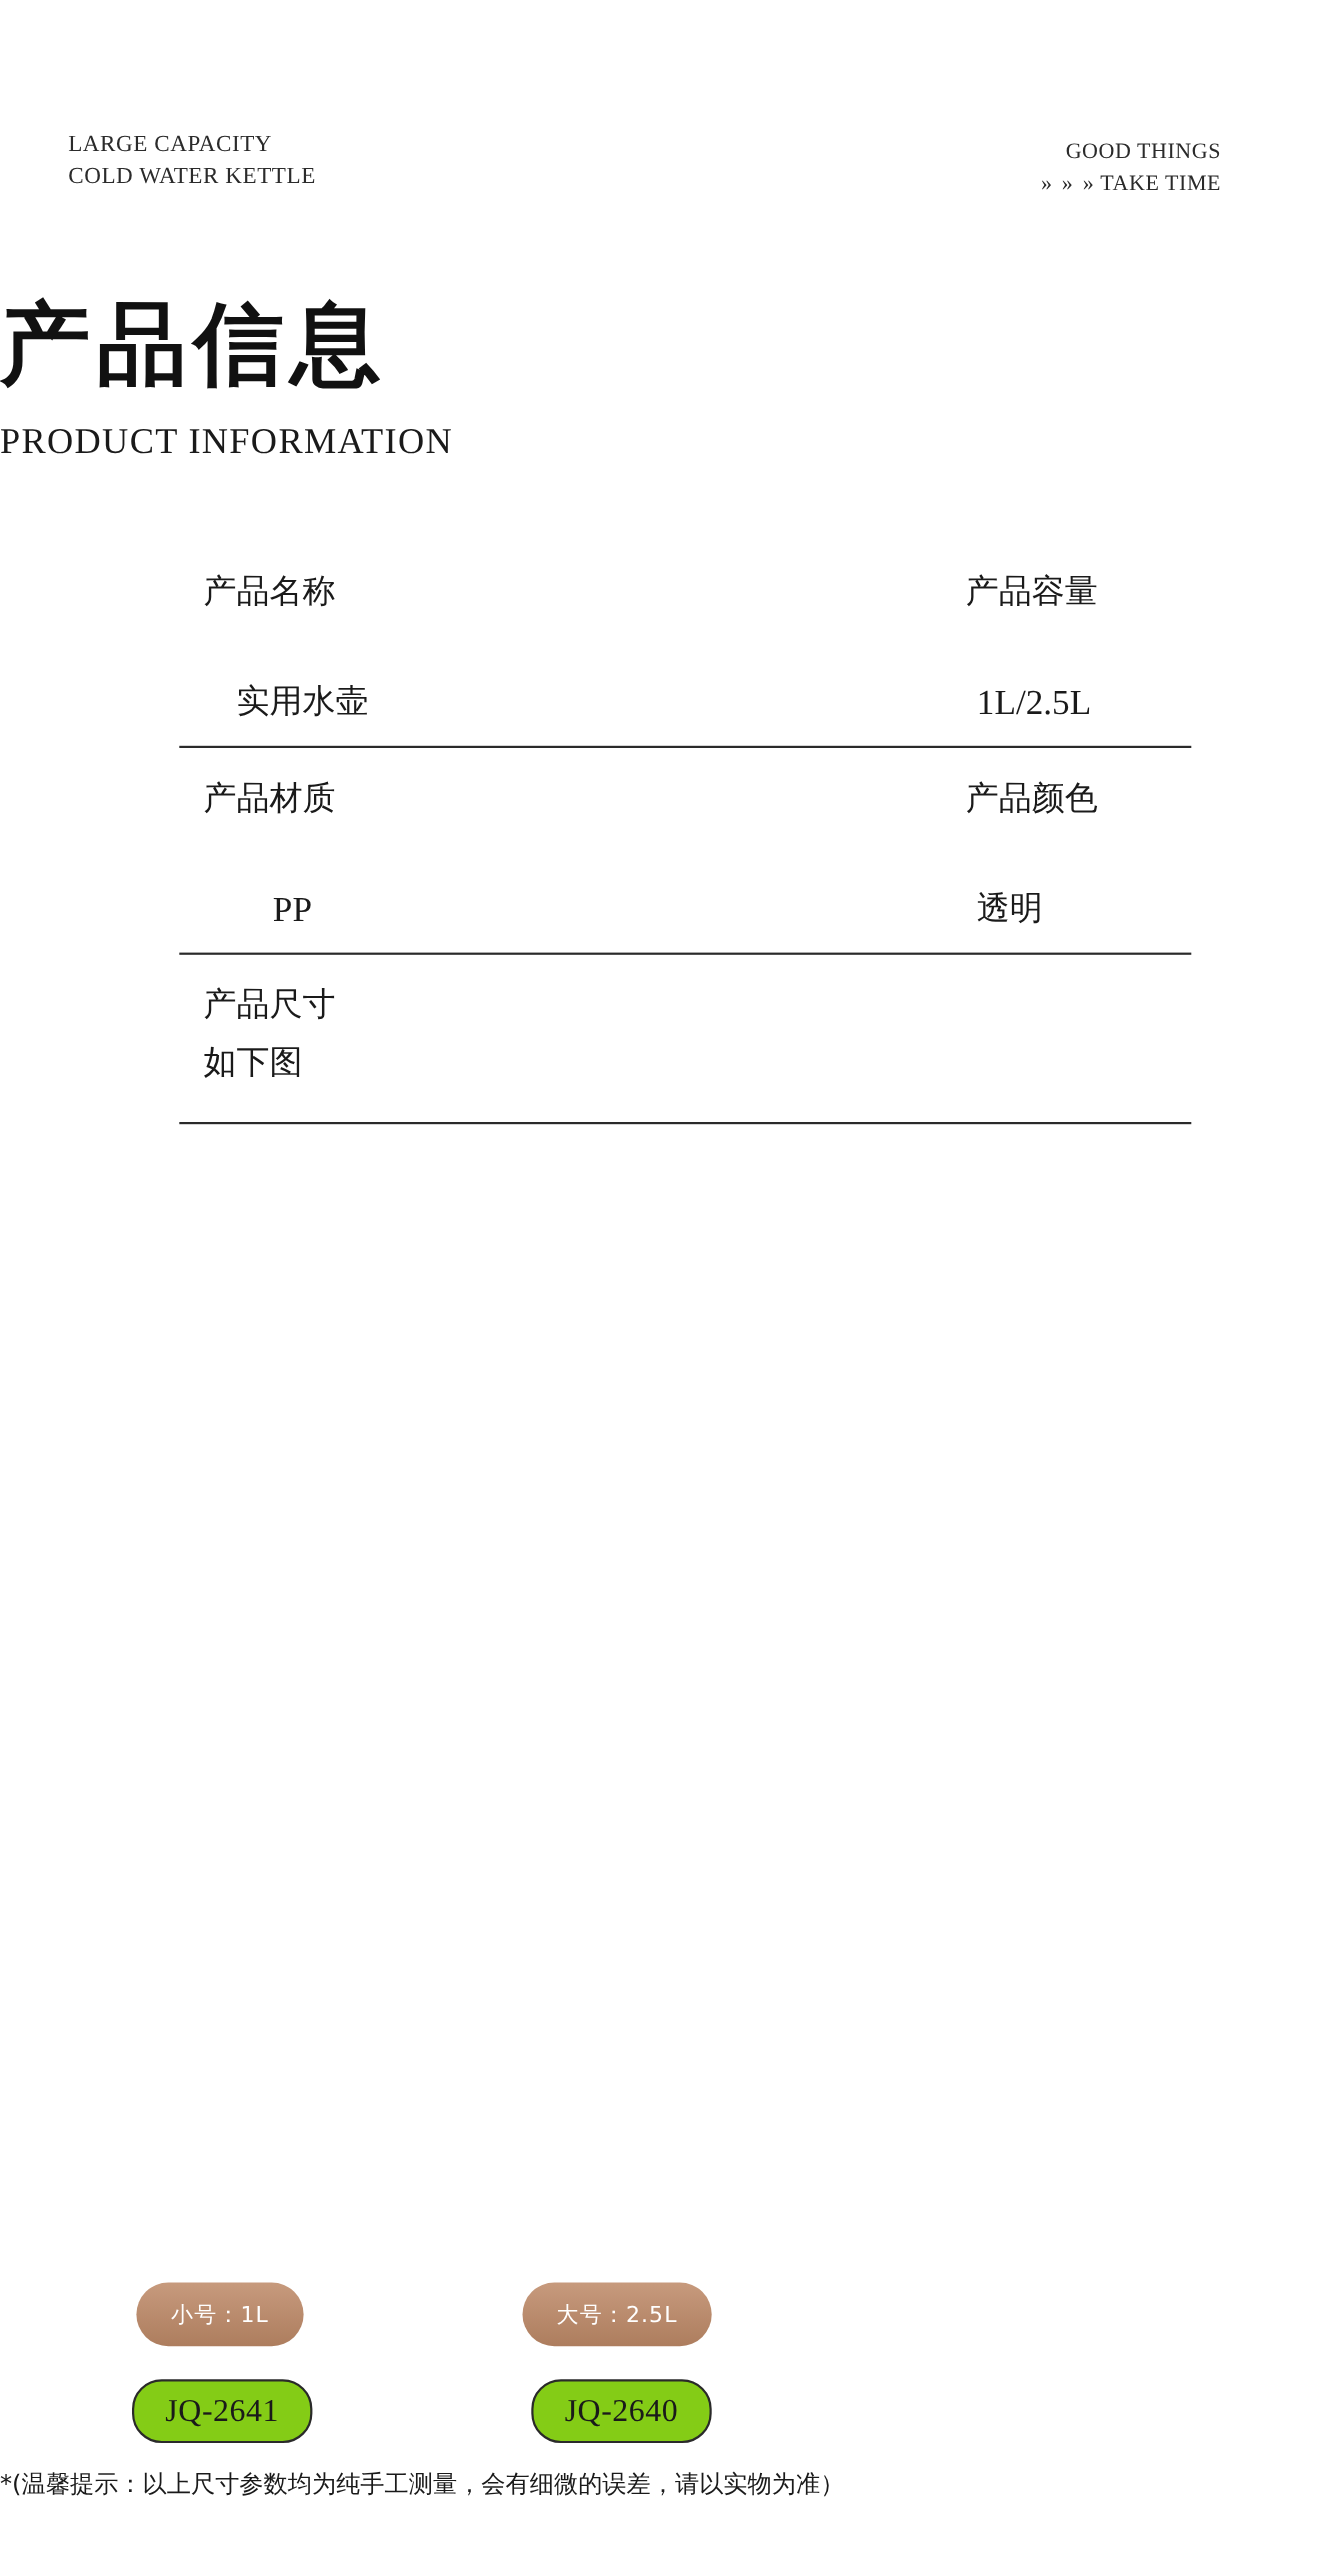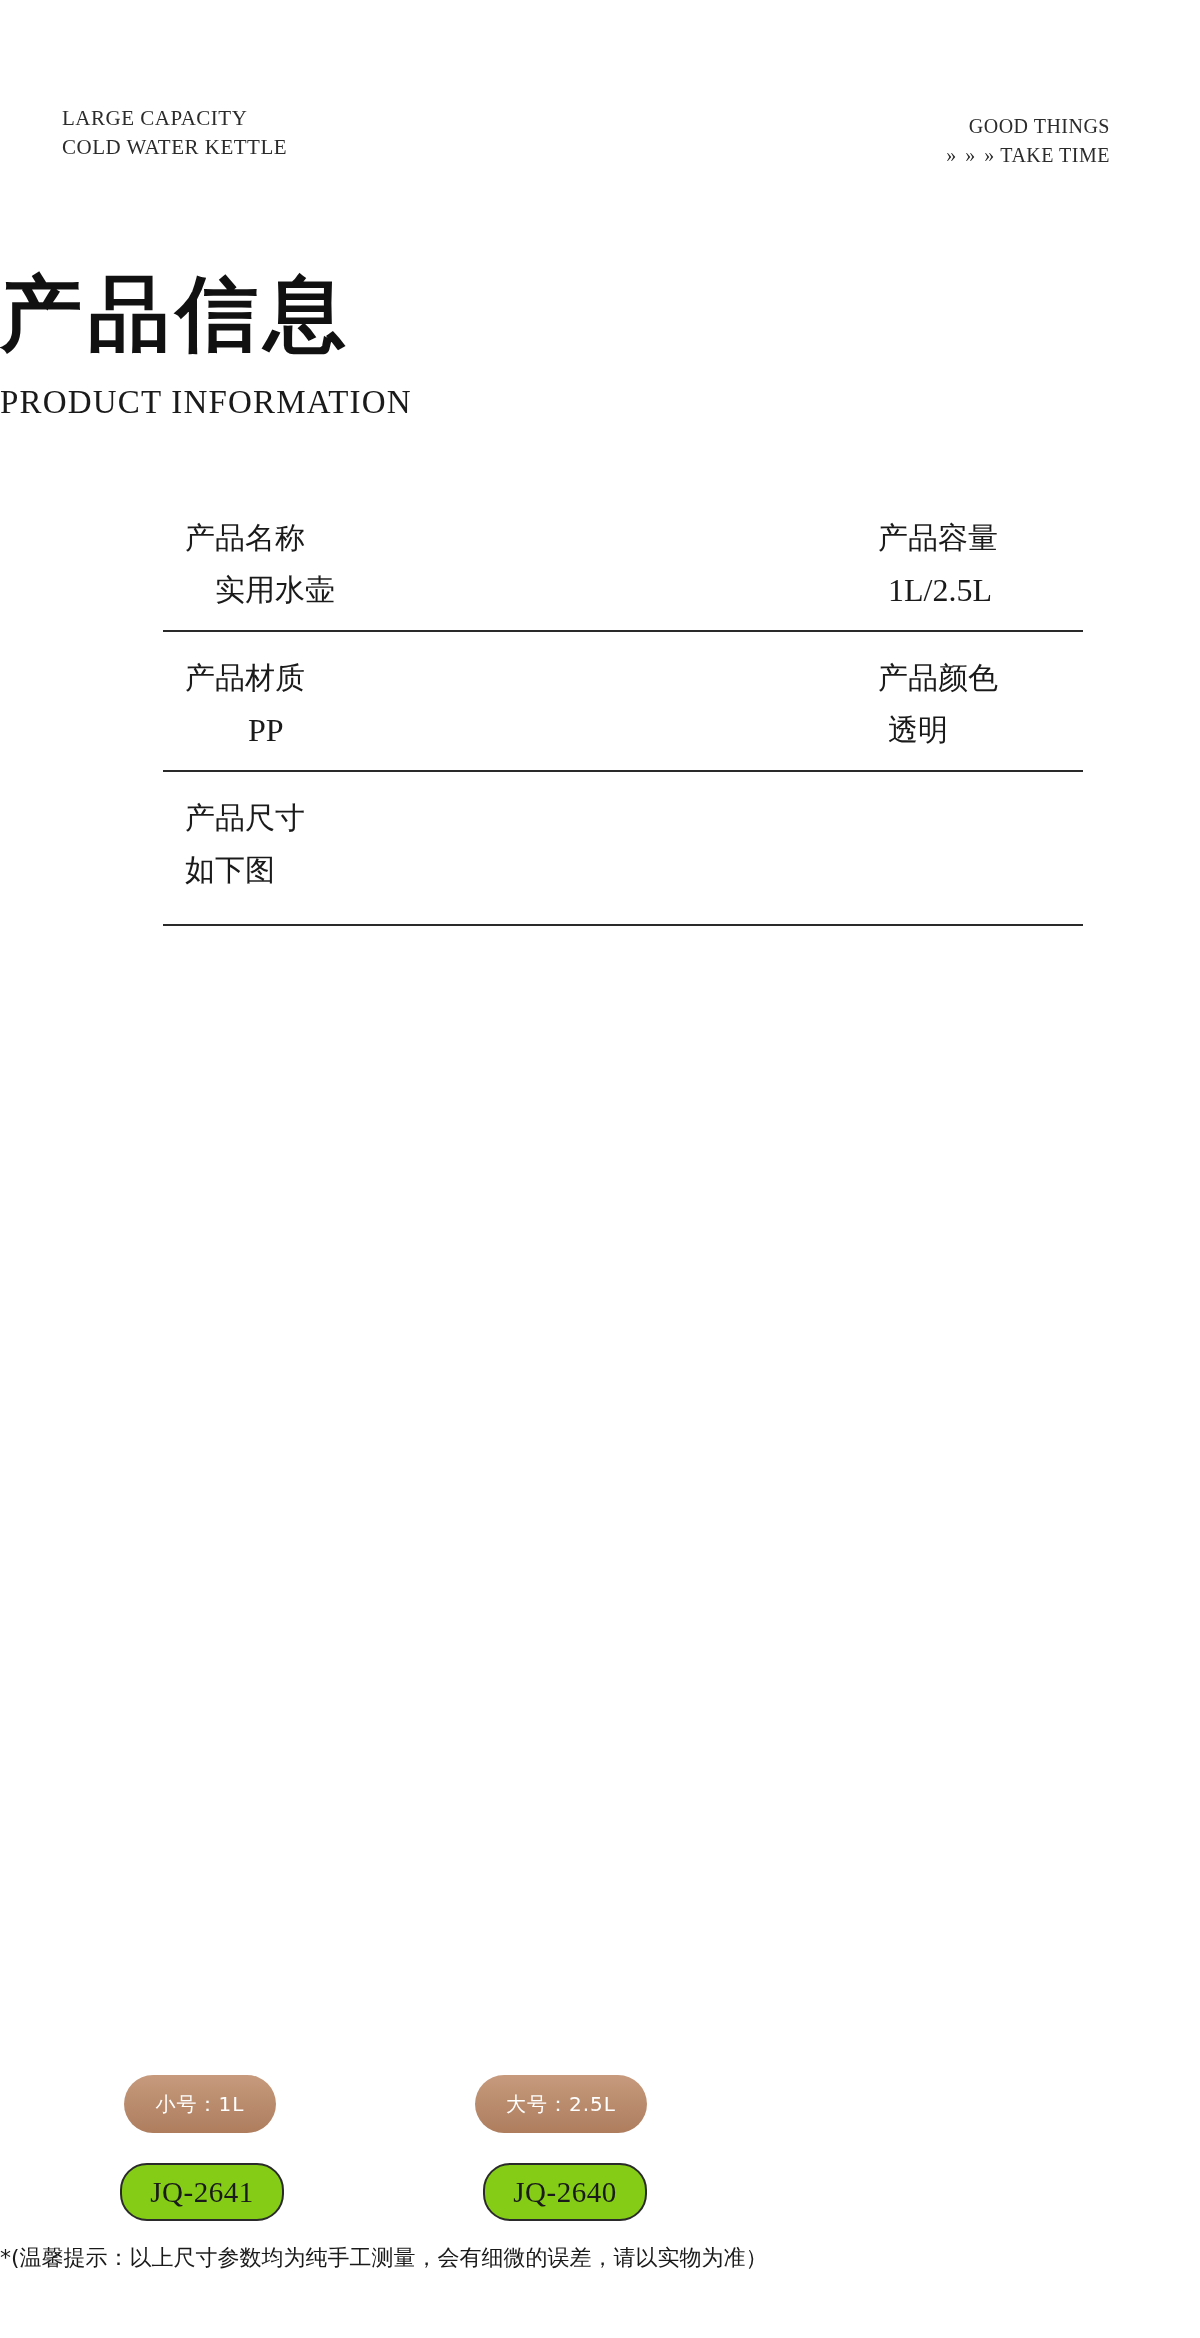--- a/index.html
+++ b/index.html
@@ -12,21 +12,21 @@
     height: 2338px;
     position: relative;
     font-family: "Liberation Serif", serif;
     color: #1a1a1a;
     overflow: hidden;
   }
 
   
   .header {
     position: absolute;
-    top: 4px; left: 0;
+    top: 16px; left: 0;
     width: 1172px;
     height: 200px;
   }
   .header-left {
     position: absolute;
     left: 62px;
     top: 100px;
     font-family: "Liberation Serif", serif;
     font-size: 21px;
     letter-spacing: 0.5px;
@@ -93,20 +93,21 @@
   }
   .cell-label, .cell-value {
     font-family: "DejaVu Sans", sans-serif;
     font-size: 30px;
     color: #1a1a1a;
     line-height: 52px;
   }
   .cell-value {
     font-family: "Liberation Serif", serif;
     font-size: 32px;
+    margin-top: 48px;
   }
   .cell-value.cn {
     font-family: "DejaVu Sans", sans-serif;
     font-size: 30px;
   }
   .col-left .cell-label { padding-left: 22px; }
   .col-left .cell-value { padding-left: 52px; }
   .col-right { text-align: left; }
   .col-right .cell-label { padding-left: 255px; }
   .col-right .cell-value { padding-left: 265px; }

